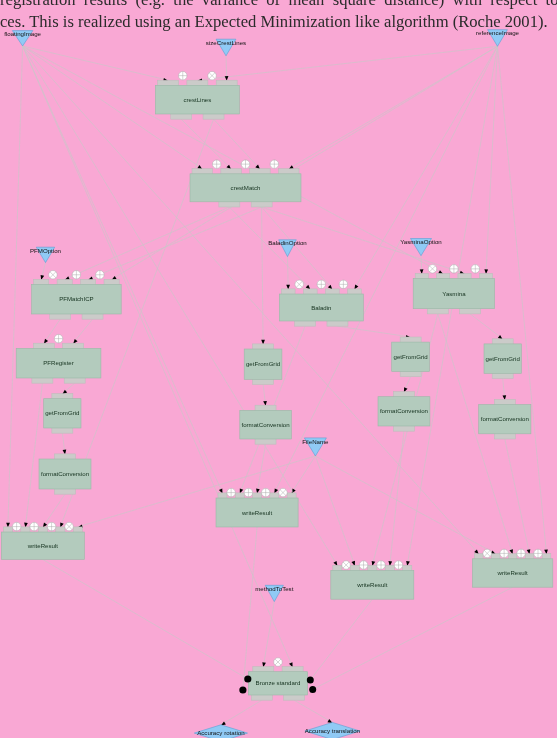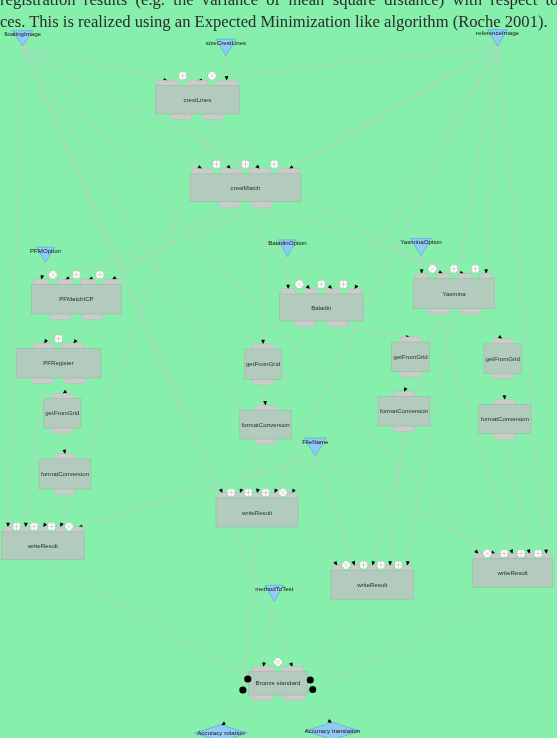--- a/index.html
+++ b/index.html
@@ -1,18 +1,18 @@
 <!DOCTYPE html>
 <html><head>
 <meta charset="utf-8">
 <title>Workflow diagram</title>
 <style>
   html,body{margin:0;padding:0;background:#fff;}
   body{width:557px;height:738px;overflow:hidden;font-family:"Liberation Sans",sans-serif;}
-  #page{position:relative;width:557px;height:738px;background:#86efac;overflow:hidden;}
+  #page{position:relative;width:557px;height:738px;background:#f9a8d4;overflow:hidden;}
   .hdr{position:absolute;left:0;font-family:"Liberation Serif",serif;
        font-size:16.6px;color:#2b2b2b;white-space:pre;line-height:1;}
   #hdr1{top:-7.9px;}
   #hdr2{top:13.8px;}
   svg#diagram{position:absolute;left:0;top:0;}
   .mod-body{stroke-width:.6px;}
   .port{stroke-width:.55px;}
   .edge{fill:none;stroke-width:.62px;}
   .mlabel{font-family:"Liberation Sans",sans-serif;font-size:6.1px;text-anchor:middle;}
   .ilabel{font-family:"Liberation Sans",sans-serif;font-size:6.15px;text-anchor:middle;}

